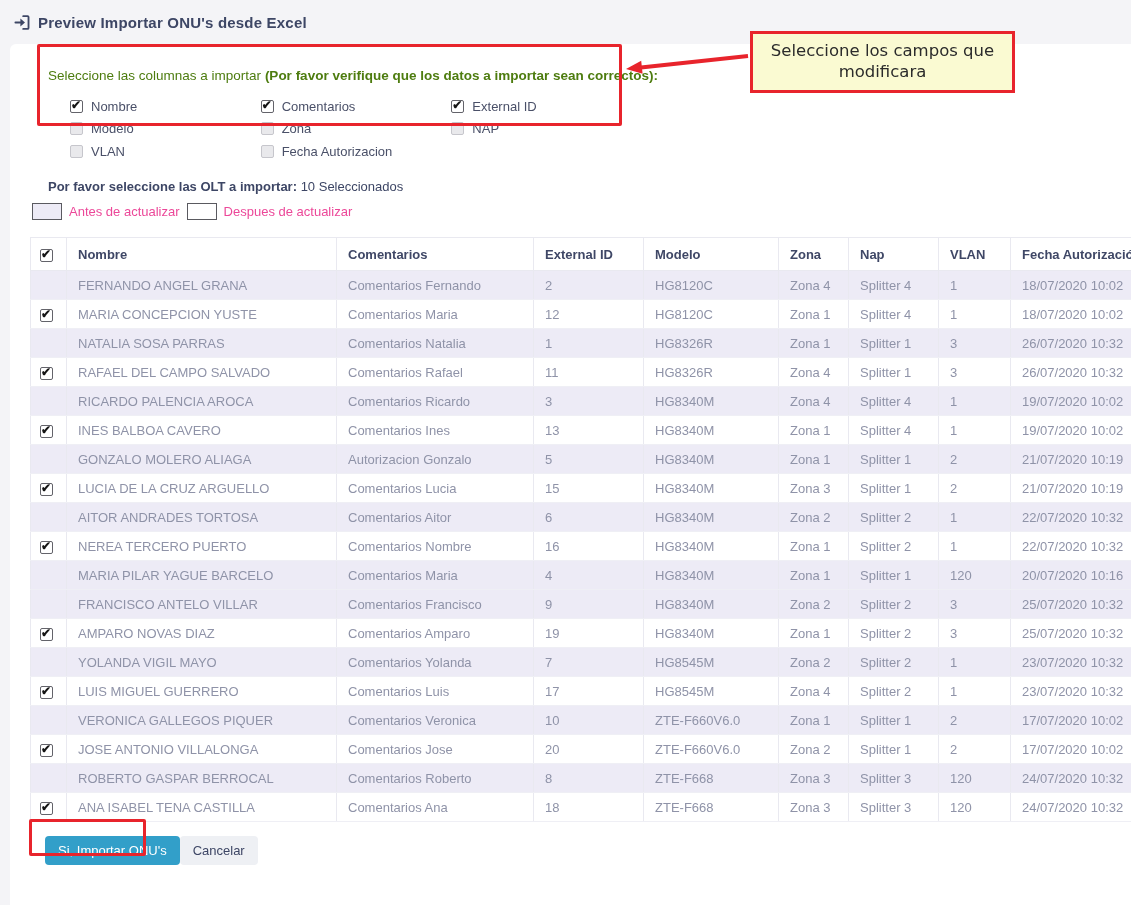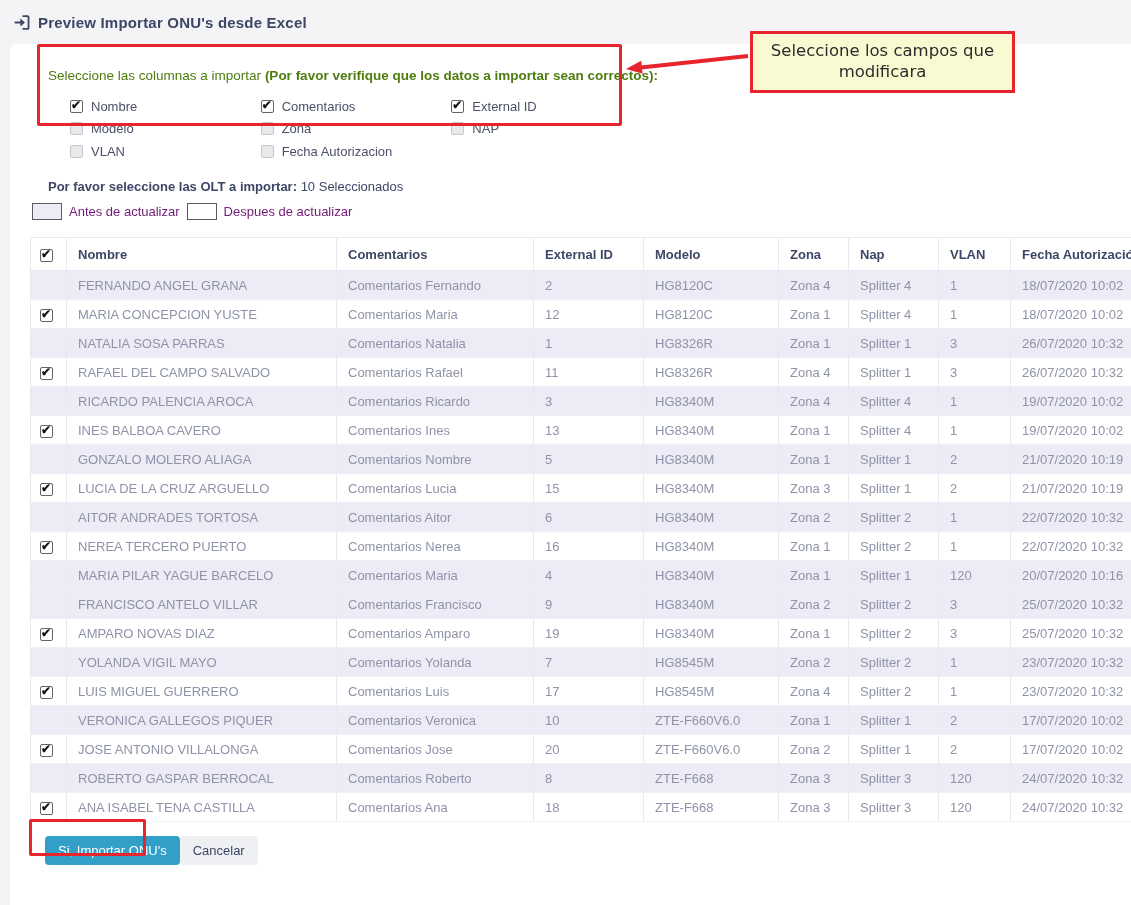--- a/index.html
+++ b/index.html
@@ -35,21 +35,21 @@
   .filter-label { color:#4a5068; font-size:13px; }
 
   
   .cb { display:inline-block; width:13px; height:13px; background:#e9e9ec; border:1px solid #c6c6cc; border-radius:2px; position:relative; flex:0 0 auto; }
   .cb.checked { background:#ffffff; border-color:#63636a; }
   .cb.checked::after { content:"✔"; position:absolute; left:0px; top:-3px; font-size:12px; font-weight:bold; color:#141414; }
 
   .olt-line { margin:10px 0 0 38px; font-size:13px; color:#3d4665; }
   .olt-line .b { font-weight:bold; }
 
-  .legend { margin:9px 0 0 22px; display:flex; align-items:center; gap:7px; color:#701a75; font-size:13px; }
+  .legend { margin:9px 0 0 22px; display:flex; align-items:center; gap:7px; color:#ec4899; font-size:13px; }
   .swatch { width:30px; height:17px; border:1px solid #5a5a60; }
 
   
   table { margin:17px 0 0 20px; width:1101px; border-collapse:collapse; table-layout:fixed; }
   th, td { text-align:left; padding:0 4px 0 11px; white-space:nowrap; overflow:hidden;
            border-right:1px solid #e9e9f0; border-bottom:1px solid #efeff5; }
   th:last-child, td:last-child { border-right:none; }
   thead th { height:33px; color:#3f4766; font-weight:bold; font-size:13px; background:#fff;
              border-top:1px solid #e9e9f0; border-bottom:1px solid #e9e9f0; }
   tbody td { height:29px; color:#8f93a8; font-size:13px; }
@@ -234,21 +234,21 @@
           <td>13</td>
           <td>HG8340M</td>
           <td>Zona 1</td>
           <td>Splitter 4</td>
           <td>1</td>
           <td>19/07/2020 10:02</td>
         </tr>
         <tr style="background: rgb(237, 235, 246);">
           <td class="cb-cell"></td>
           <td>GONZALO MOLERO ALIAGA</td>
-          <td>Comentarios Nombre</td>
+          <td>Autorizacion Gonzalo</td>
           <td>5</td>
           <td>HG8340M</td>
           <td>Zona 1</td>
           <td>Splitter 1</td>
           <td>2</td>
           <td>21/07/2020 10:19</td>
         </tr>
         <tr style="background: rgb(255, 255, 255);">
           <td class="cb-cell"><span class="cb checked"></span></td>
           <td>LUCIA DE LA CRUZ ARGUELLO</td>
@@ -267,21 +267,21 @@
           <td>6</td>
           <td>HG8340M</td>
           <td>Zona 2</td>
           <td>Splitter 2</td>
           <td>1</td>
           <td>22/07/2020 10:32</td>
         </tr>
         <tr style="background: rgb(255, 255, 255);">
           <td class="cb-cell"><span class="cb checked"></span></td>
           <td>NEREA TERCERO PUERTO</td>
-          <td>Comentarios Nerea</td>
+          <td>Comentarios Nombre</td>
           <td>16</td>
           <td>HG8340M</td>
           <td>Zona 1</td>
           <td>Splitter 2</td>
           <td>1</td>
           <td>22/07/2020 10:32</td>
         </tr>
         <tr style="background: rgb(237, 235, 246);">
           <td class="cb-cell"></td>
           <td>MARIA PILAR YAGUE BARCELO</td>

